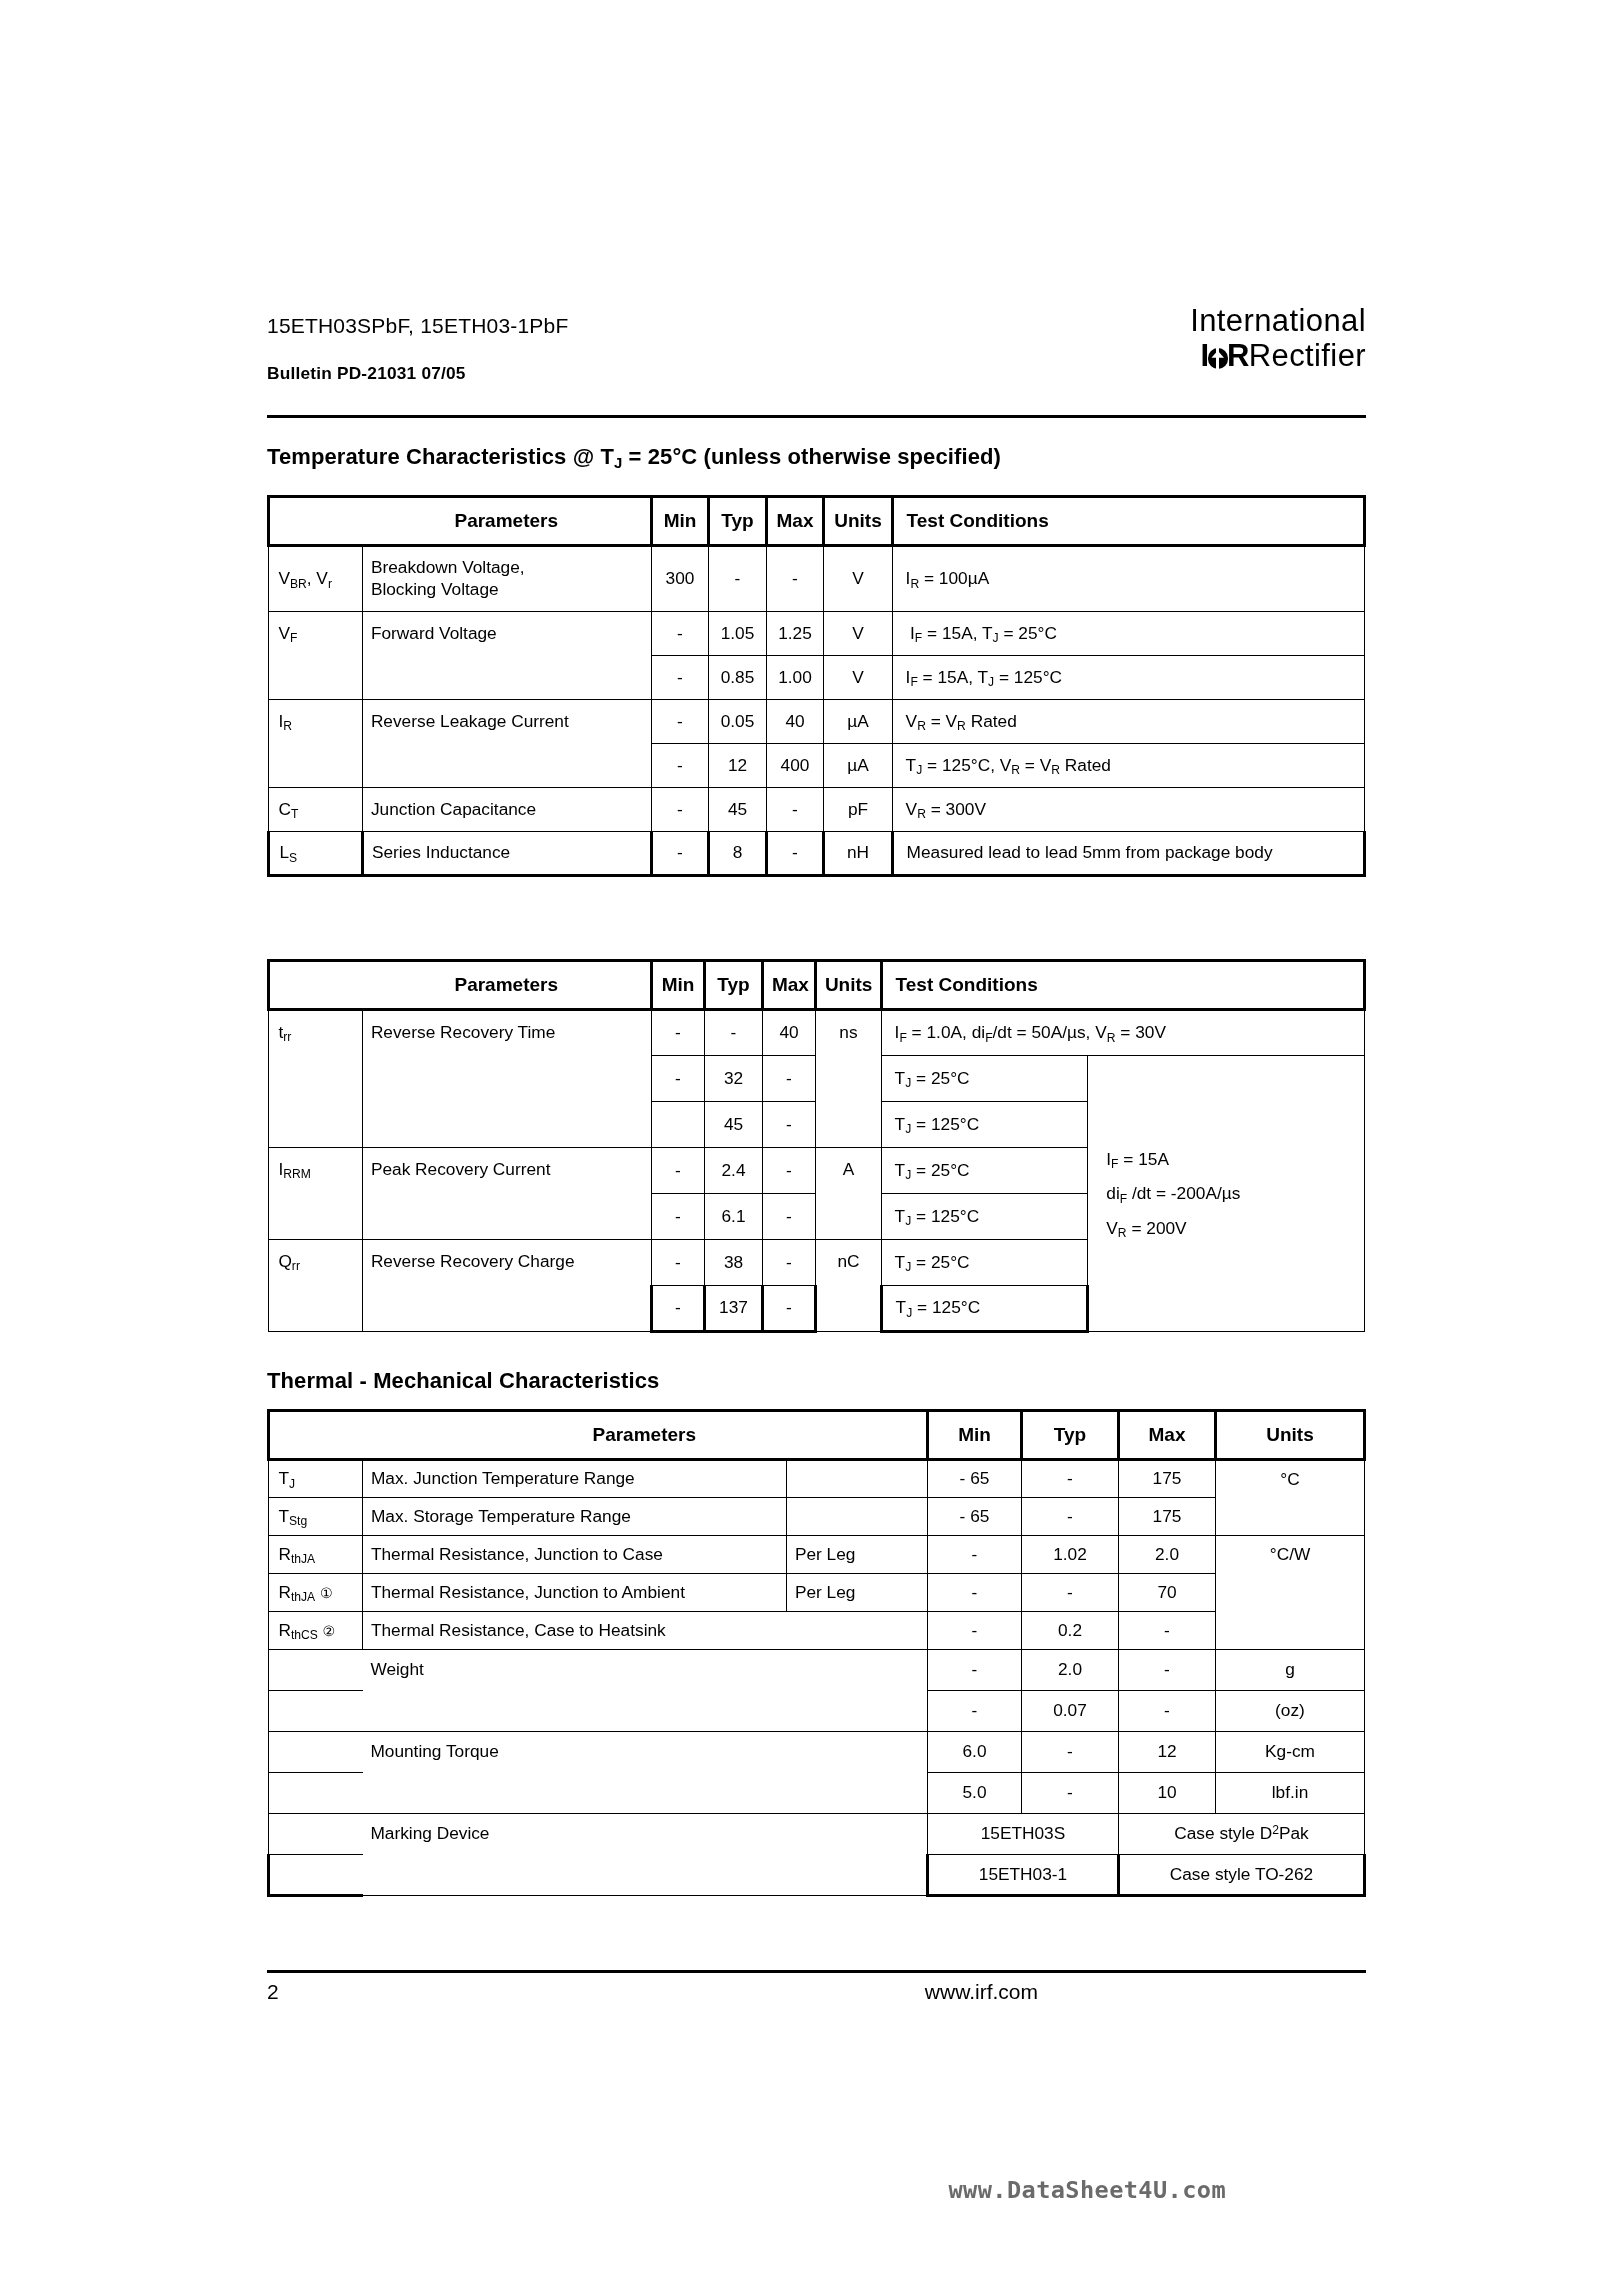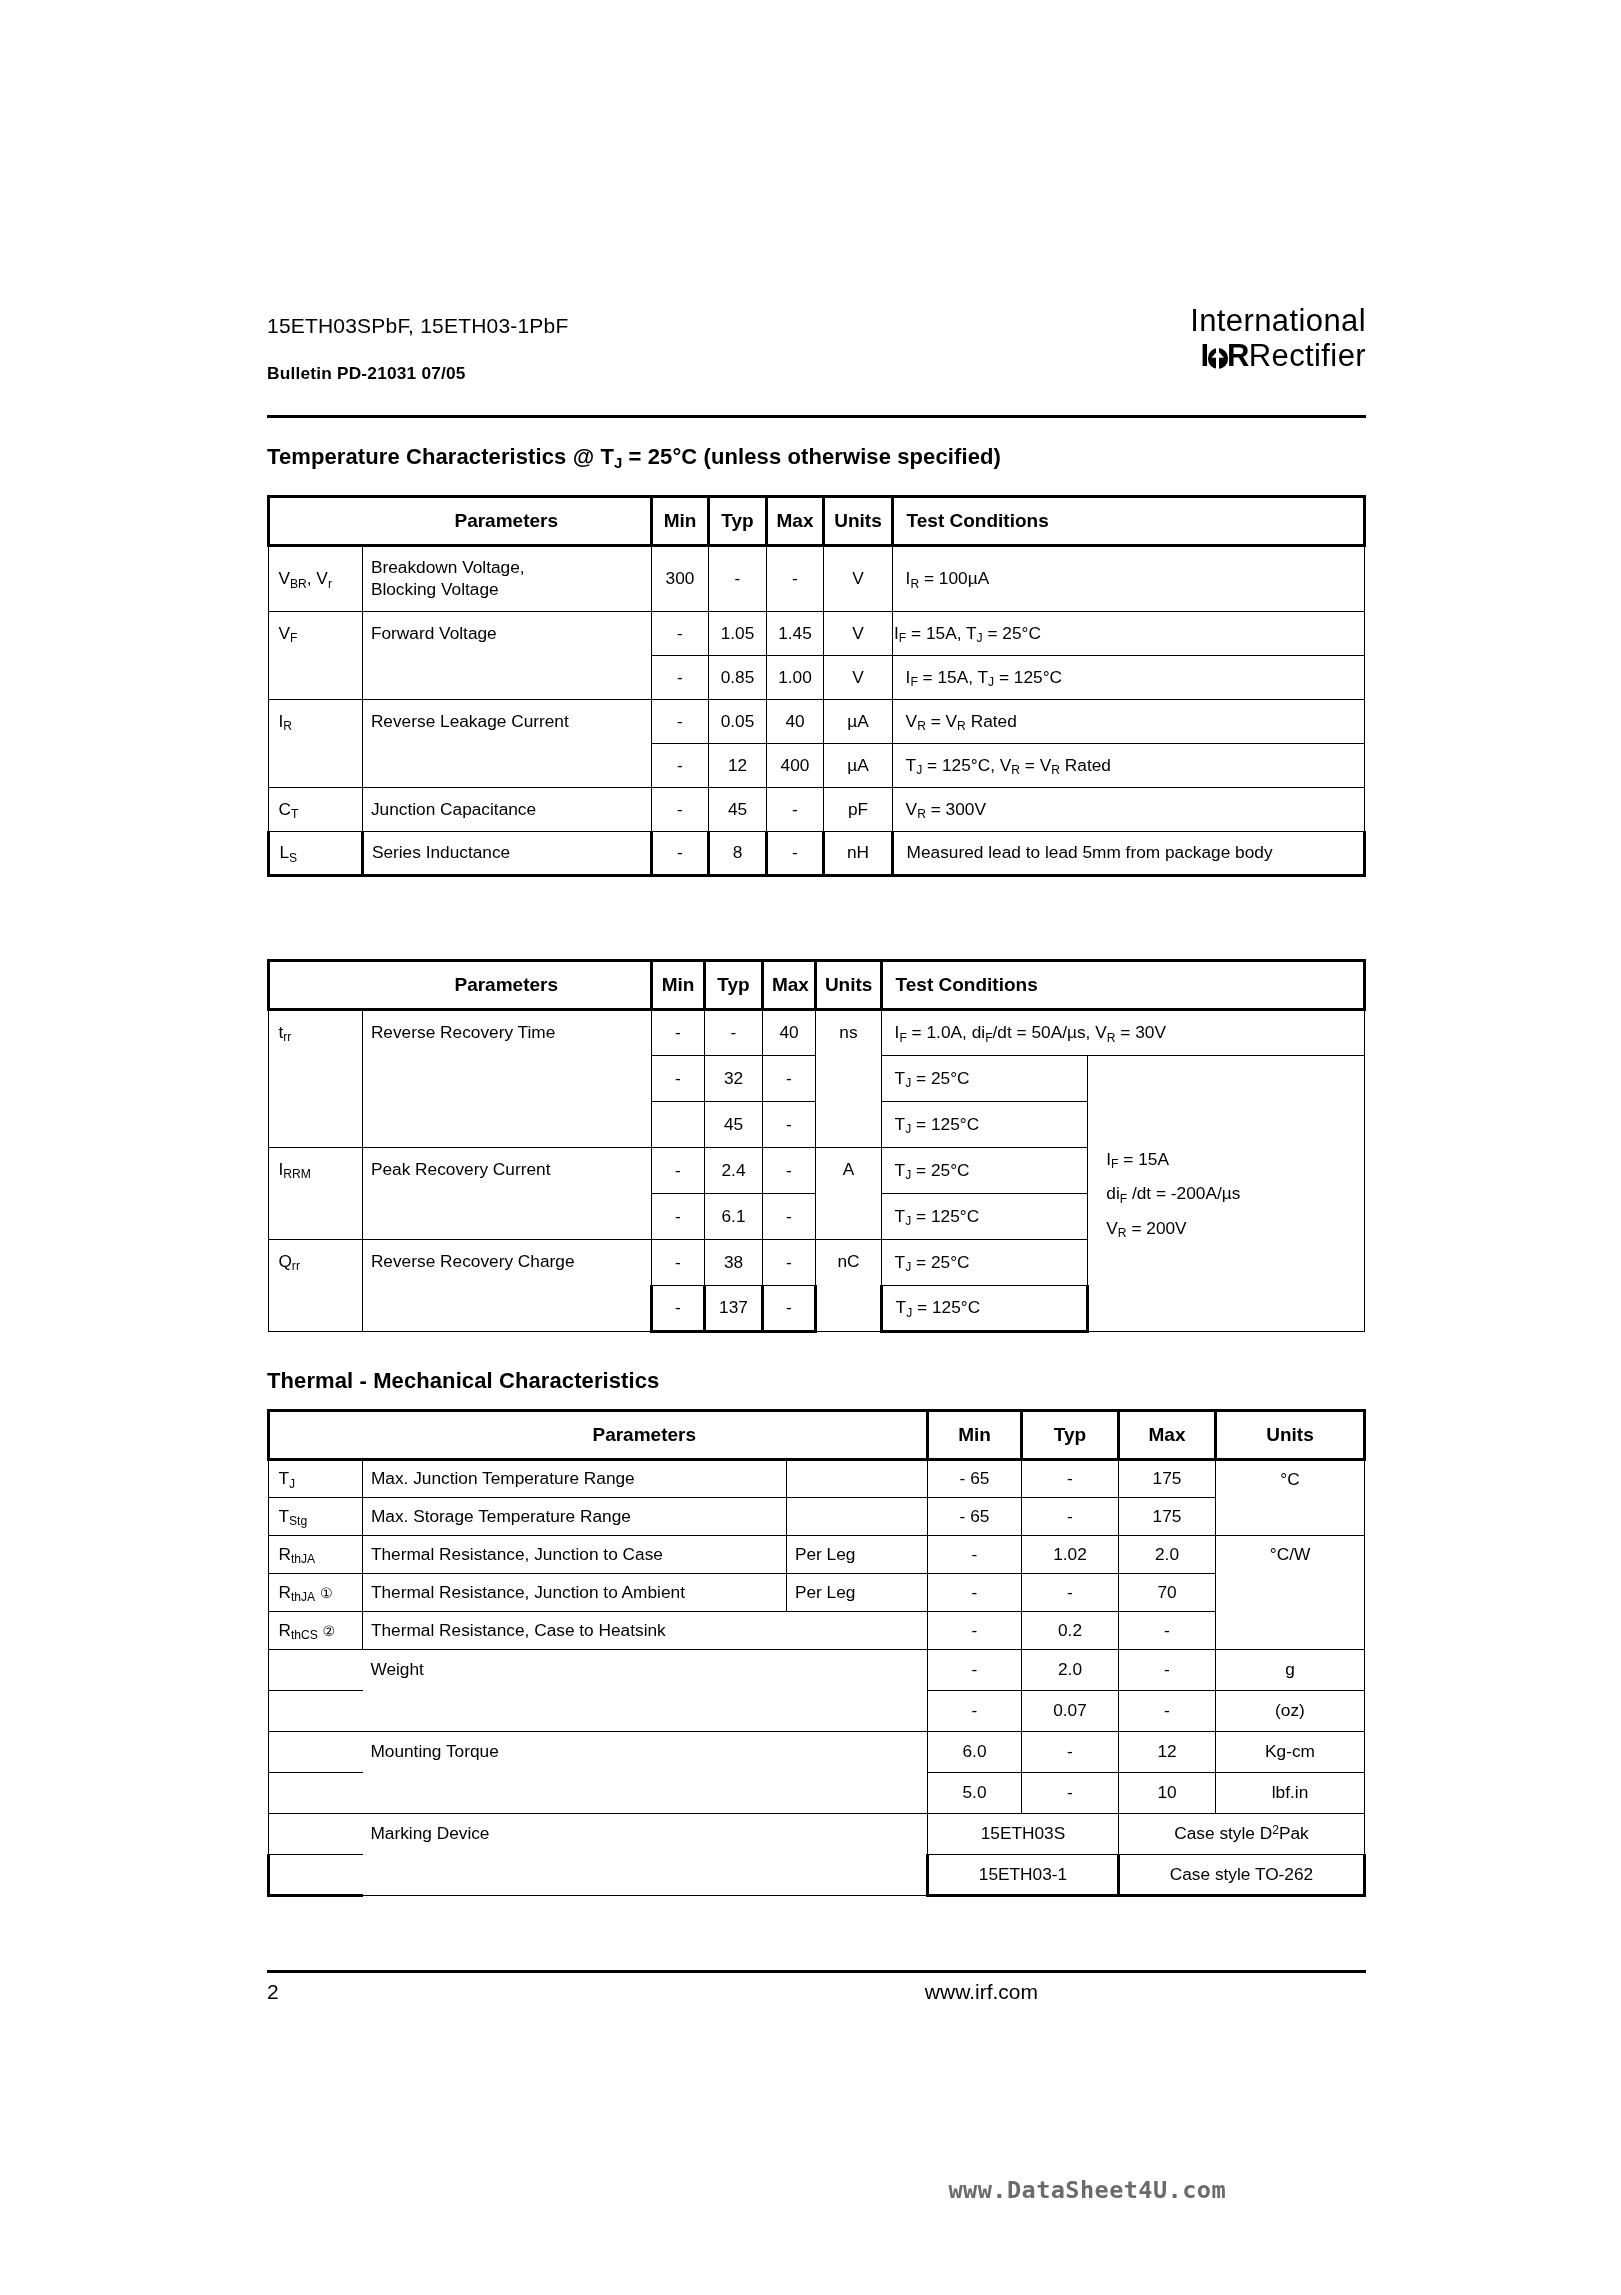--- a/index.html
+++ b/index.html
@@ -250,23 +250,23 @@
         <td>-</td>
         <td>V</td>
         <td class="lft" style="padding-left:12.6px"><span class="nobr">I<sub>R</sub><span> = 100µA</span></span></td>
       </tr>
 
       <tr style="height:44px">
         <td class="sym" rowspan="2" style="vertical-align:top;padding-top:11px">V<sub>F</sub></td>
         <td class="lft" rowspan="2" style="vertical-align:top;padding-top:11px">Forward Voltage</td>
         <td>-</td>
         <td>1.05</td>
-        <td>1.45</td>
+        <td>1.25</td>
         <td>V</td>
-        <td class="lft" style="padding-left:1px"><span class="nobr">I<sub>F</sub><span> = 15A, T</span><sub>J</sub><span> = 25°C</span></span></td>
+        <td class="lft" style="padding-left:17px"><span class="nobr">I<sub>F</sub><span> = 15A, T</span><sub>J</sub><span> = 25°C</span></span></td>
       </tr>
       <tr style="height:44px">
         <td>-</td>
         <td>0.85</td>
         <td>1.00</td>
         <td>V</td>
         <td class="lft" style="padding-left:12.6px"><span class="nobr">I<sub>F</sub><span> = 15A, T</span><sub>J</sub><span> = 125°C</span></span></td>
       </tr>
 
       <tr style="height:44px">

